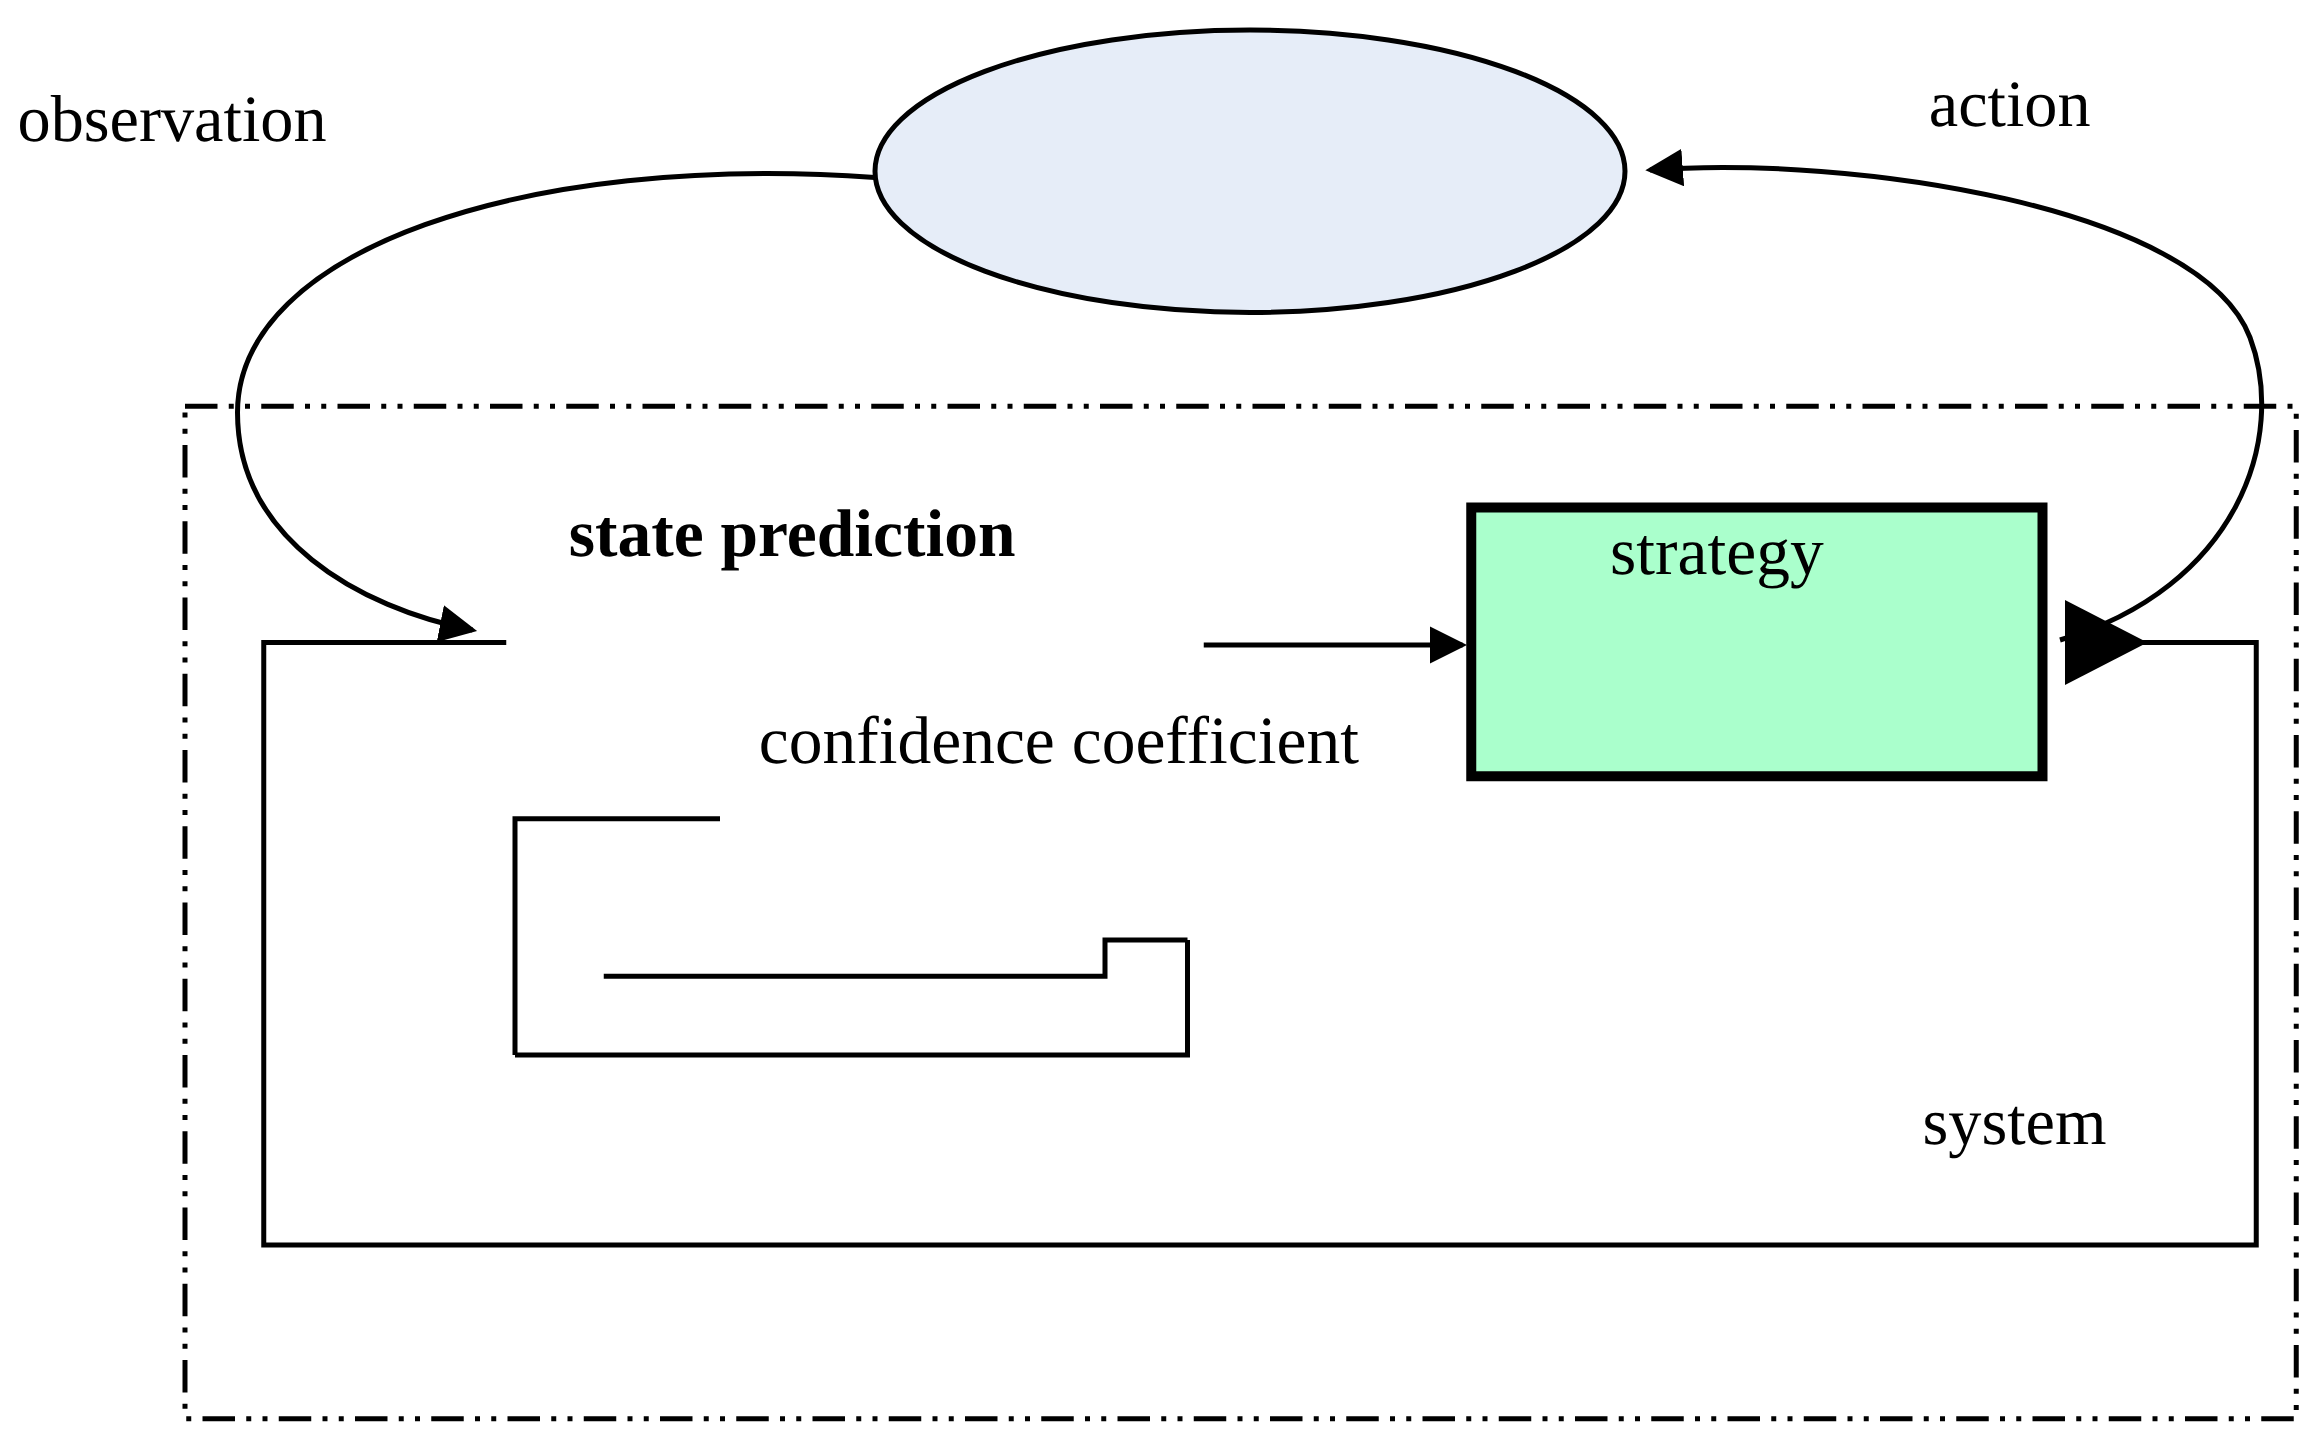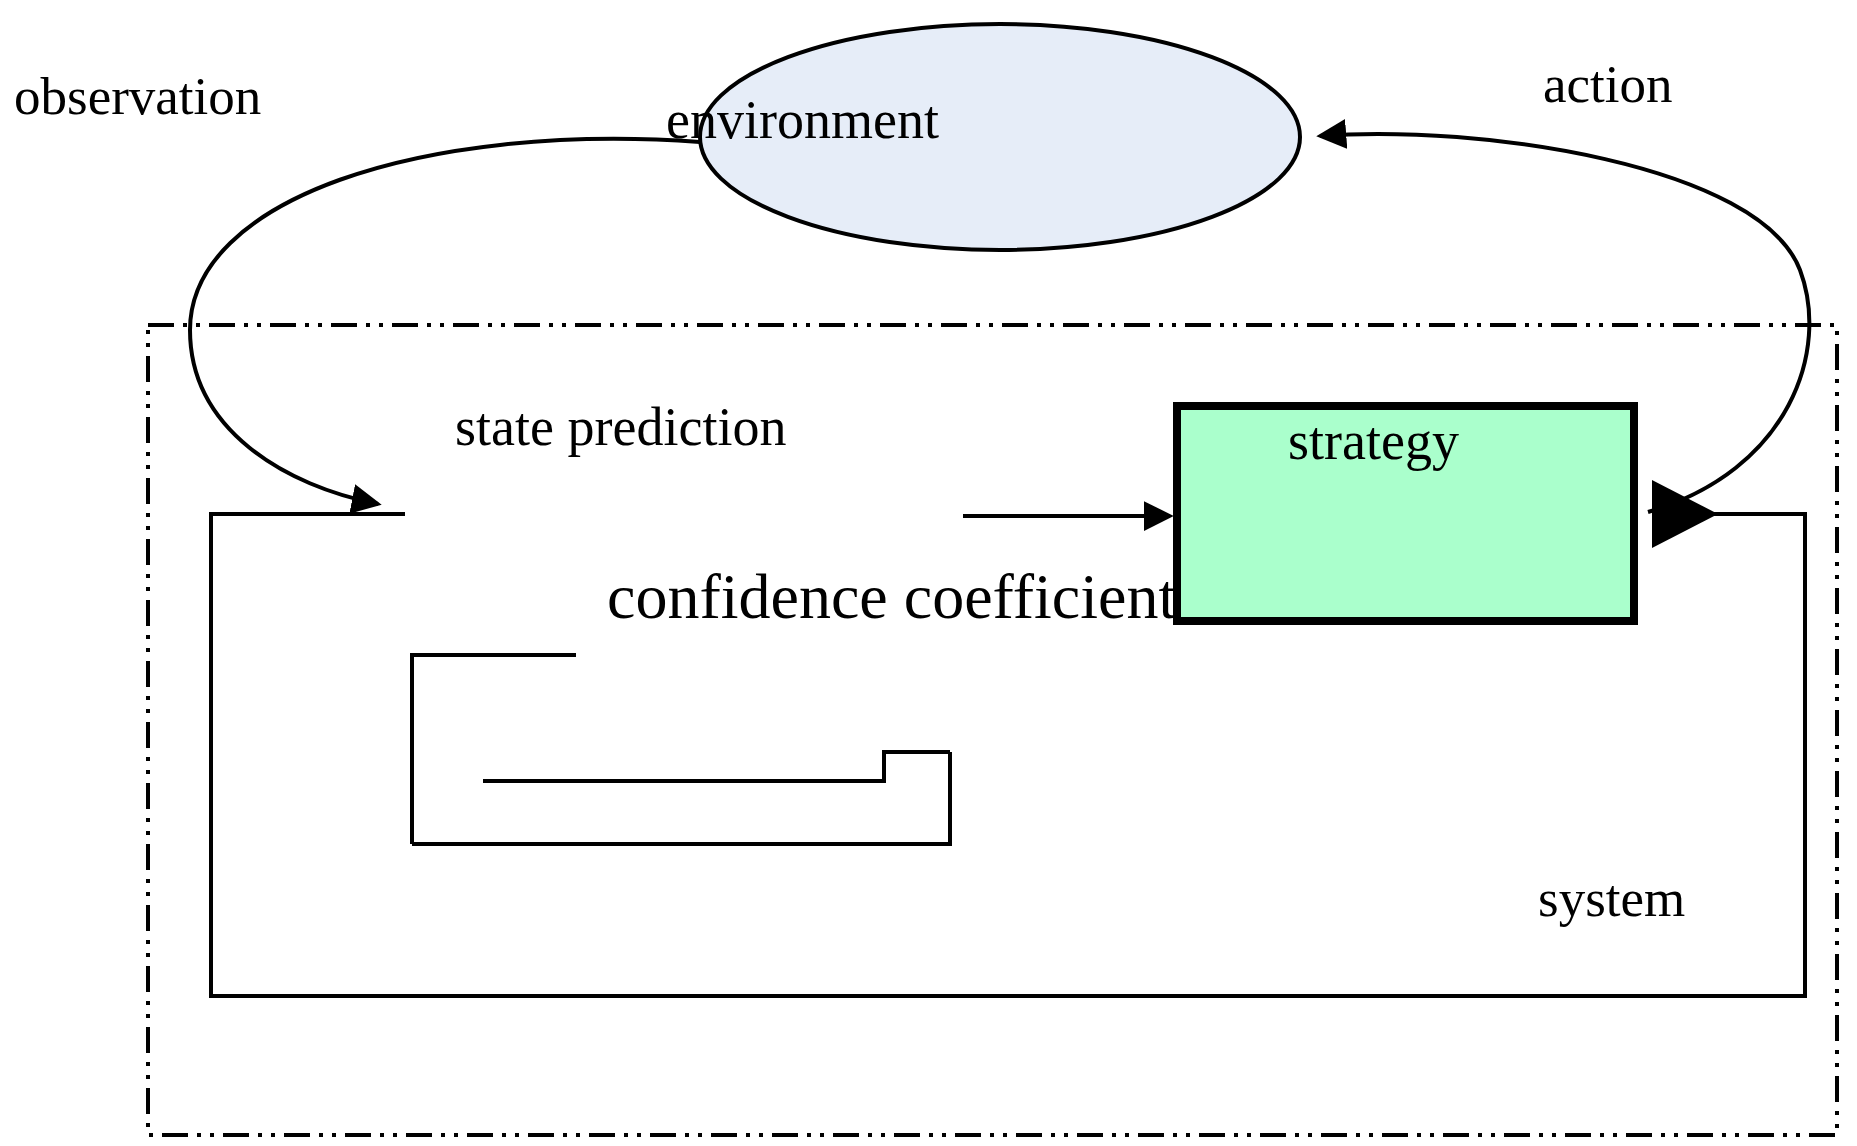--- a/index.html
+++ b/index.html
@@ -25,23 +25,23 @@
   .dgm-label {
     position: absolute;
     font-family: "Liberation Serif", "DejaVu Serif", serif;
     color: #000000;
     white-space: nowrap;
     line-height: 1;
   }
   .lbl-observation { left: 14px;  top: 70px;  font-size: 53px; }
   .lbl-action      { left: 1543px; top: 58px;  font-size: 53px; }
   .lbl-environment { left: 666px; top: 93px;  font-size: 54px; }
-  .lbl-state       { left: 455px; top: 400px; font-size: 54px; }
+  .lbl-state       { left: 455px; top: 400px; font-size: 54px; font-weight: bold; }
   .lbl-strategy    { left: 1288px; top: 414px; font-size: 54px; }
-  .lbl-confidence  { left: 607px; top: 565px; font-size: 64px; }
+  .lbl-confidence  { left: 607px; top: 565px; font-size: 54px; }
   .lbl-system      { left: 1538px; top: 872px; font-size: 53px; }
 </style>
 </head>
 <body>
 
 <div id="canvas">
 
   <svg id="diagram-svg" viewBox="0 0 1857 1146">
     <defs>
       <marker id="arrowFilled" viewBox="0 0 12 12" refX="10.5" refY="6" markerWidth="7.5" markerHeight="7.5" orient="auto-start-reverse">
@@ -67,21 +67,20 @@
     <path d="M 576 655 L 412 655 L 412 844" fill="none" stroke="#000000" stroke-width="4"></path>
 
     <path d="M 483 781 L 884 781 L 884 752 L 950 752" fill="none" stroke="#000000" stroke-width="4"></path>
     <path d="M 950 752 L 950 844 L 412 844" fill="none" stroke="#000000" stroke-width="4"></path>
   </svg>
 
   <div class="dgm-label lbl-observation">observation</div>
 
   <div class="dgm-label lbl-action">action</div>
 
-  <div class="dgm-label lbl-environment">environment</div>
 
   <div class="dgm-label lbl-state">state prediction</div>
 
   <div class="dgm-label lbl-strategy">strategy</div>
 
   <div class="dgm-label lbl-confidence">confidence coefficient</div>
 
   <div class="dgm-label lbl-system">system</div>
 
 </div>

